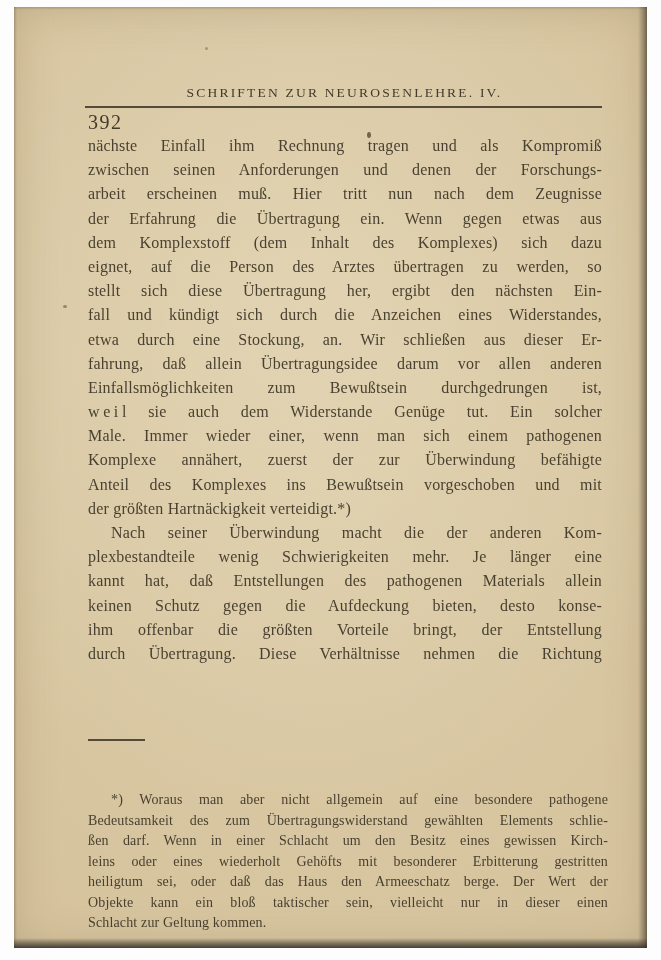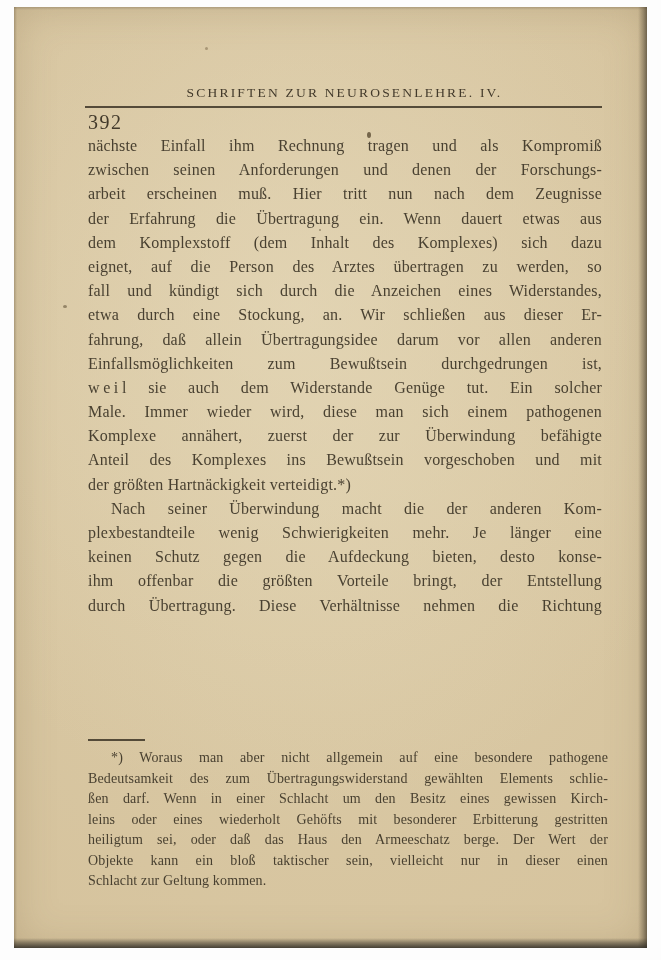--- a/index.html
+++ b/index.html
@@ -80,21 +80,21 @@
     font-size: 14px;
     letter-spacing: 0.15px;
   }
   .fline {
     height: 20.5px;
     line-height: 20.5px;
     text-align: justify;
     text-align-last: justify;
     overflow: hidden;
   }
-  .fline.indent { text-indent: 23px; }
+  .fline.indent { text-indent: 23px; margin-top: 42px; }
   .fline.endline { text-align-last: left; }
   .speck { position: absolute; background: rgba(90,75,50,0.8); border-radius: 50%; }
   .speck.s1 { left: 353px; top: 125px; width: 4px; height: 6px; }
   .speck.s2 { left: 191px; top: 40px; width: 3px; height: 3px; background: rgba(120,100,70,0.5); }
   .speck.s3 { left: 49px; top: 298px; width: 4px; height: 3px; background: rgba(90,75,50,0.55); }
   .speck.s4 { left: 305px; top: 222px; width: 2px; height: 2px; background: rgba(90,75,50,0.5); }
 </style>
 </head>
 <body>
 
@@ -107,34 +107,36 @@
   <div class="running-head">
     <span class="pagenum">392</span>
     <span class="headtitle">SCHRIFTEN ZUR NEUROSENLEHRE. IV.</span>
   </div>
   <div class="head-rule"></div>
 
   <div class="bodytext">
       <div class="line">nächste Einfall ihm Rechnung tragen und als Kompromiß</div>
       <div class="line">zwischen seinen Anforderungen und denen der Forschungs-</div>
       <div class="line">arbeit erscheinen muß. Hier tritt nun nach dem Zeugnisse</div>
-      <div class="line">der Erfahrung die Übertragung ein. Wenn dauert etwas aus</div>
+      <div class="line">der Erfahrung die Übertragung ein. Wenn gegen etwas aus</div>
       <div class="line">dem Komplexstoff (dem Inhalt des Komplexes) sich dazu</div>
       <div class="line">eignet, auf die Person des Arztes übertragen zu werden, so</div>
+      <div class="line">stellt sich diese Übertragung her, ergibt den nächsten Ein-</div>
       <div class="line">fall und kündigt sich durch die Anzeichen eines Widerstandes,</div>
       <div class="line">etwa durch eine Stockung, an. Wir schließen aus dieser Er-</div>
       <div class="line">fahrung, daß allein Übertragungsidee darum vor allen anderen</div>
       <div class="line">Einfallsmöglichkeiten zum Bewußtsein durchgedrungen ist,</div>
       <div class="line">w e i l sie auch dem Widerstande Genüge tut. Ein solcher</div>
-      <div class="line">Male. Immer wieder wird, diese man sich einem pathogenen</div>
+      <div class="line">Male. Immer wieder einer, wenn man sich einem pathogenen</div>
       <div class="line">Komplexe annähert, zuerst der zur Überwindung befähigte</div>
       <div class="line">Anteil des Komplexes ins Bewußtsein vorgeschoben und mit</div>
       <div class="line endline">der größten Hartnäckigkeit verteidigt.*)</div>
       <div class="line indent">Nach seiner Überwindung macht die der anderen Kom-</div>
       <div class="line">plexbestandteile wenig Schwierigkeiten mehr. Je länger eine</div>
+      <div class="line">kannt hat, daß Entstellungen des pathogenen Materials allein</div>
       <div class="line">keinen Schutz gegen die Aufdeckung bieten, desto konse-</div>
       <div class="line">ihm offenbar die größten Vorteile bringt, der Entstellung</div>
       <div class="line">durch Übertragung. Diese Verhältnisse nehmen die Richtung</div>
     </div>
 
   <div class="fn-rule"></div>
   <div class="footnote">
       <div class="fline indent">*) Woraus man aber nicht allgemein auf eine besondere pathogene</div>
       <div class="fline">Bedeutsamkeit des zum Übertragungswiderstand gewählten Elements schlie-</div>
       <div class="fline">ßen darf. Wenn in einer Schlacht um den Besitz eines gewissen Kirch-</div>

